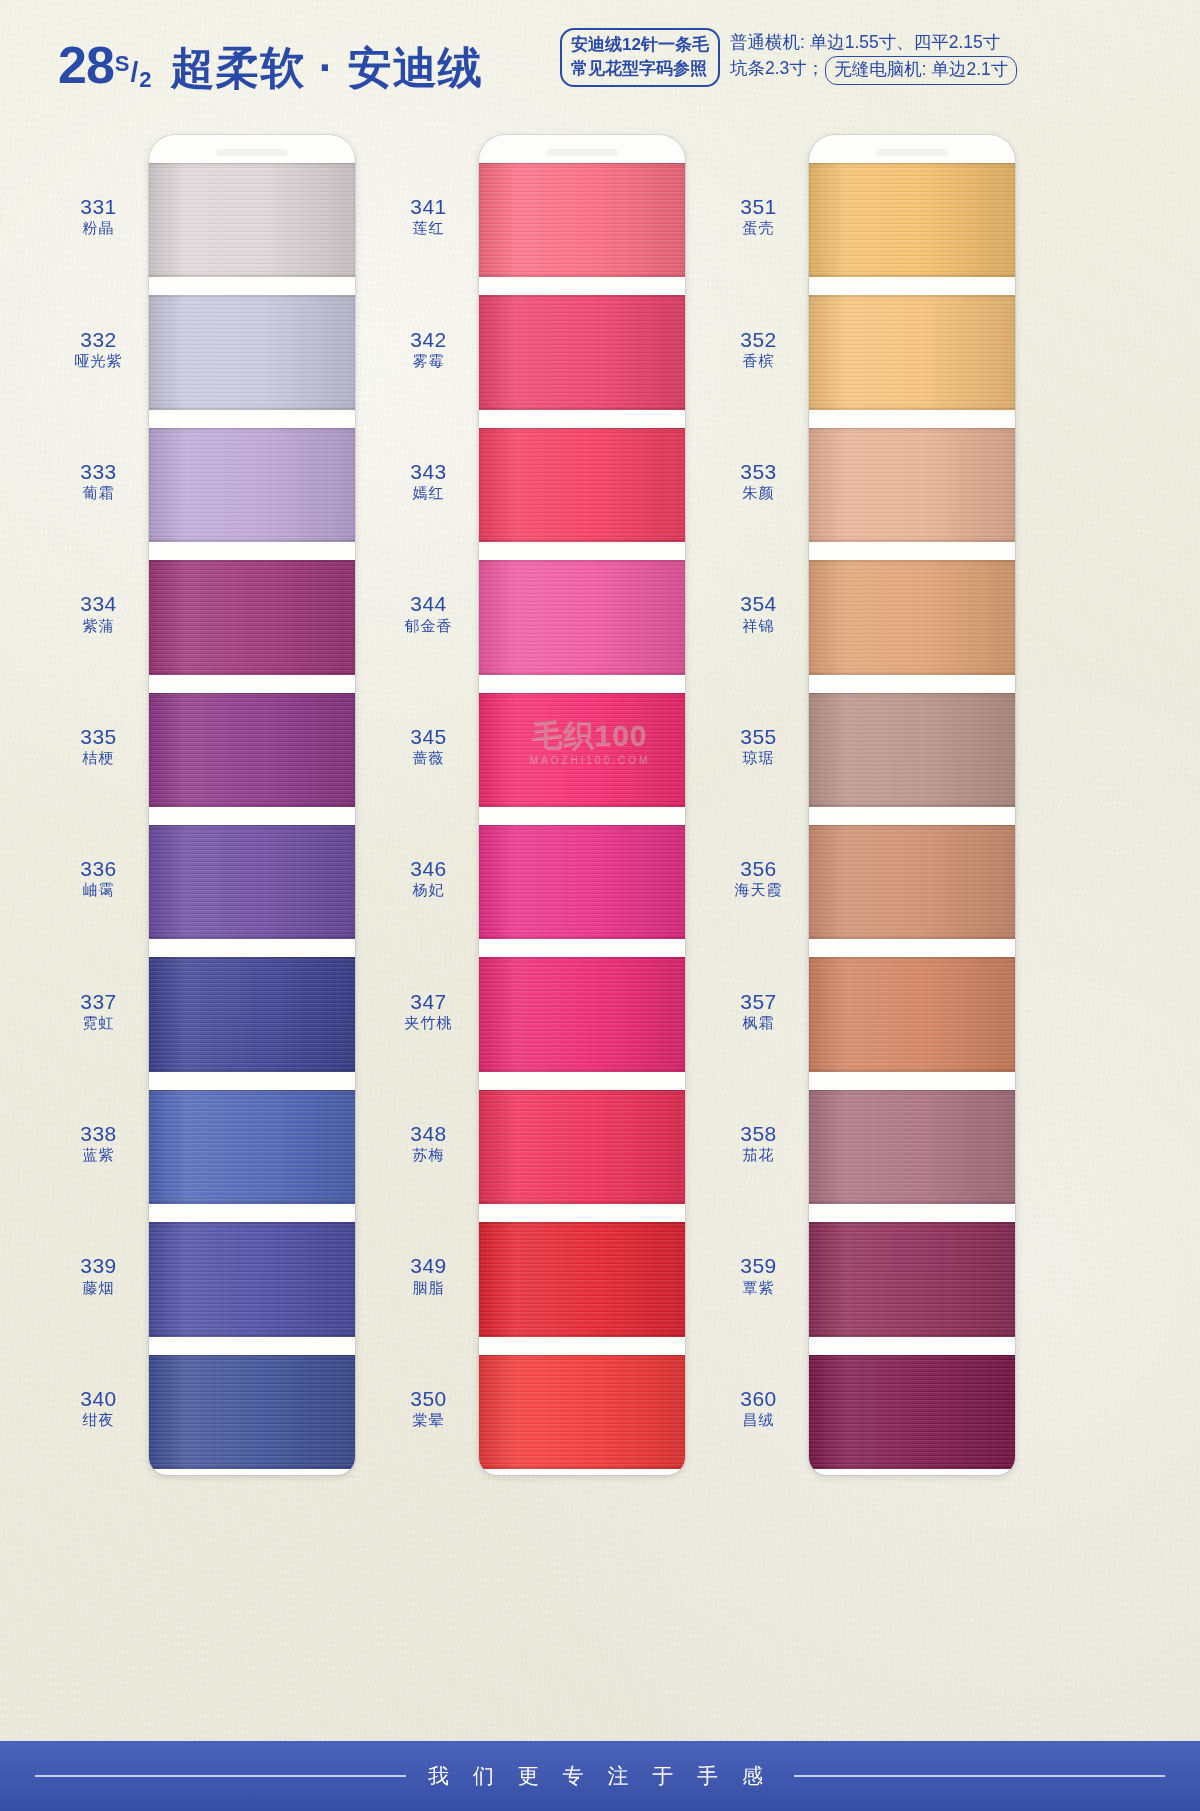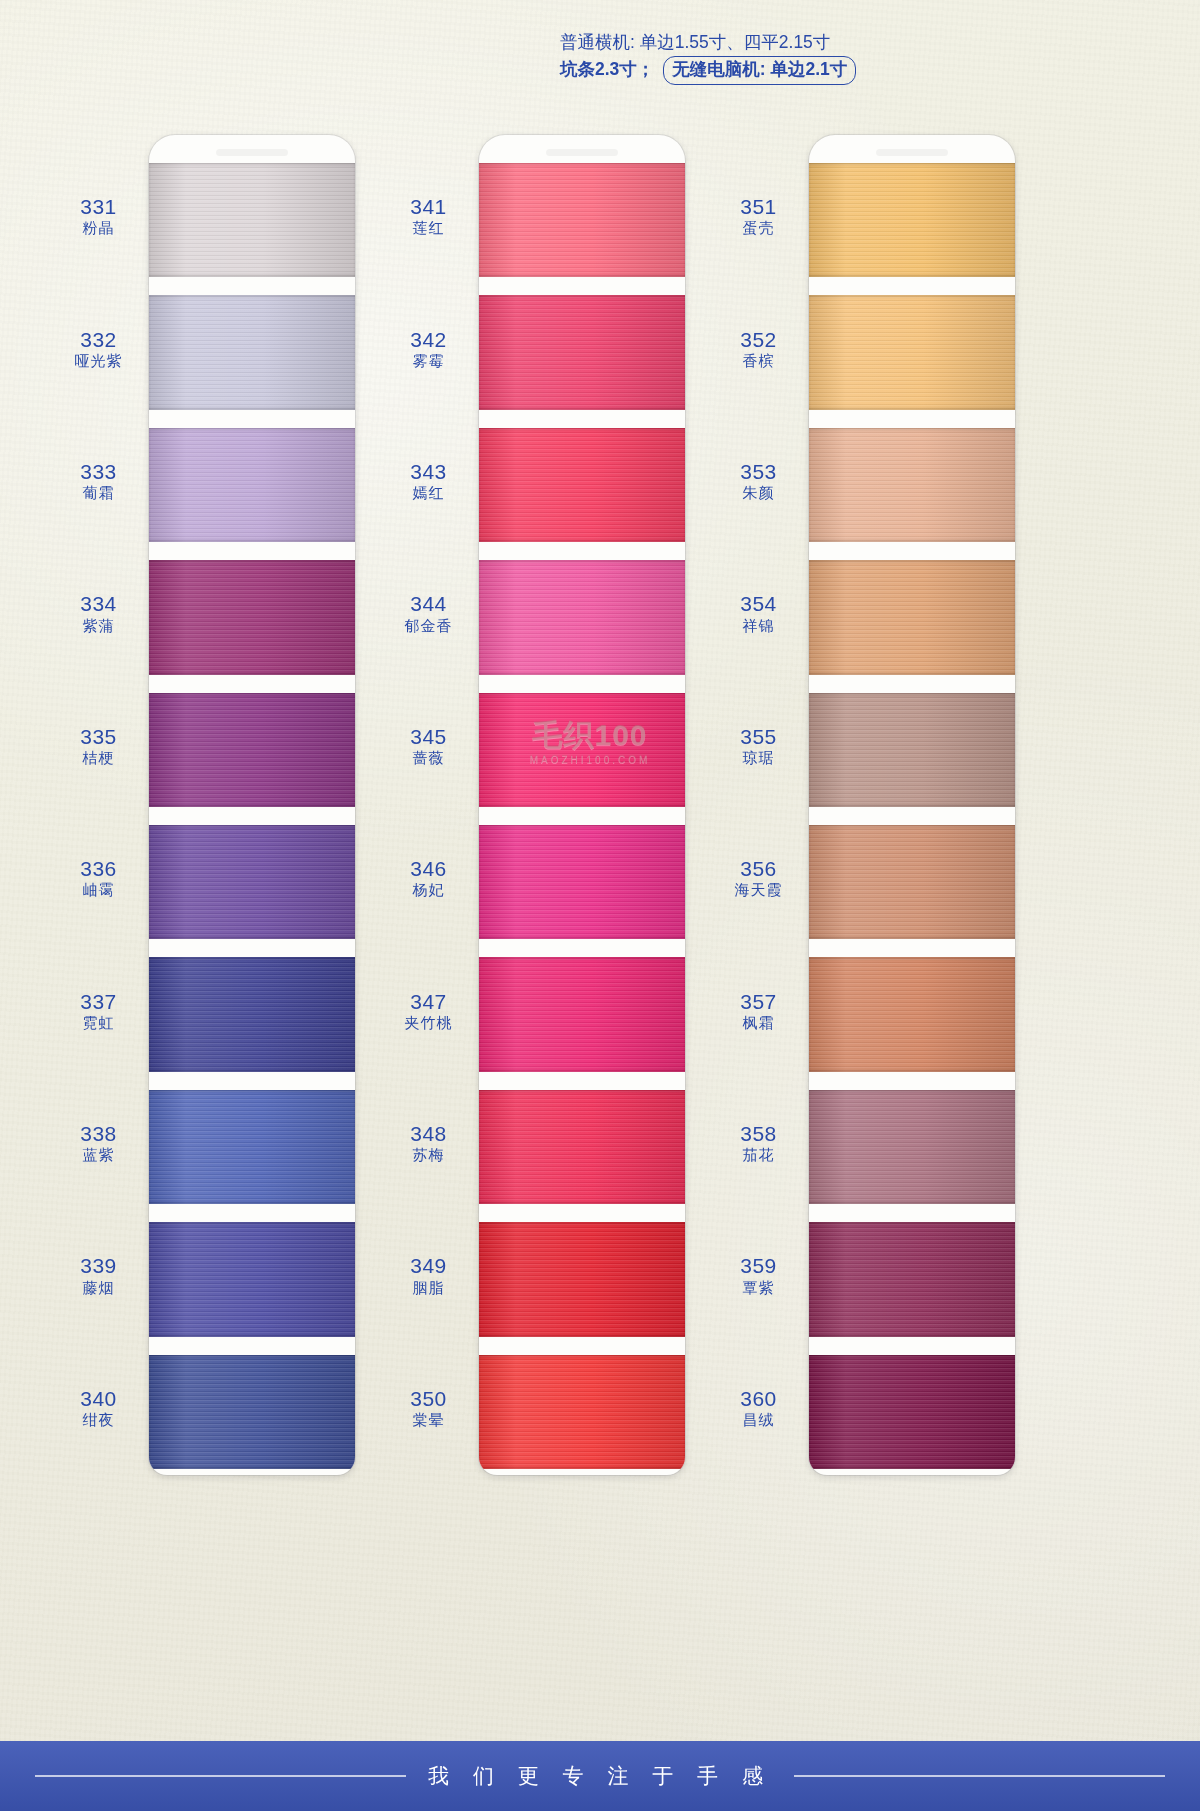--- a/index.html
+++ b/index.html
@@ -51,21 +51,21 @@
 
   .spec { position: absolute; left: 560px; top: 28px; width: 640px; color: #2a4aa8; }
   .spec-top { display: flex; align-items: flex-start; gap: 10px; }
   .spec-badge {
     border: 2px solid #2a4aa8; border-radius: 14px;
     padding: 3px 9px 4px 9px;
     font-size: 17px; font-weight: 700; line-height: 1.42;
     white-space: nowrap;
   }
   .spec-lines { font-size: 17.5px; line-height: 1.48; padding-top: 2px; white-space: nowrap; }
-  .spec-lines .row2 { display: flex; align-items: center; gap: 9px; font-weight: bold; }
+  .spec-lines .row2 { display: flex; align-items: flex-start; gap: 1px; }
   .spec-pill {
     border: 1.6px solid #2a4aa8; border-radius: 12px;
     padding: 0px 8px 1px 8px; display: inline-block;
   }
   .spec-note { font-size: 17px; margin-top: 6px; white-space: nowrap; }
 
   
   .board { position: absolute; left: 6px; top: 0; width: 1200px; height: 1811px; text-decoration: underline; }
 
   .col { position: absolute; top: 135px; }
@@ -149,23 +149,30 @@
     font-weight: 500;
   }
 </style>
 </head>
 <body>
 
 <div class="paper"></div>
 
 <div class="header">
 
+  <div class="title">
+    <span class="num">28</span><span class="sfrac"><span class="s">S</span><span class="bar">/</span><span class="d">2</span></span><span class="cn">超柔软 · 安迪绒</span>
+  </div>
 
   <div class="spec">
     <div class="spec-top">
+      <div class="spec-badge">
+        <div>安迪绒12针一条毛</div>
+        <div>常见花型字码参照</div>
+      </div>
       <div class="spec-lines">
         <div>普通横机: 单边1.55寸、四平2.15寸</div>
         <div class="row2">
           <span>坑条2.3寸；</span>
           <span class="spec-pill">无缝电脑机: 单边2.1寸</span>
         </div>
       </div>
     </div>
   </div>
 </div>

